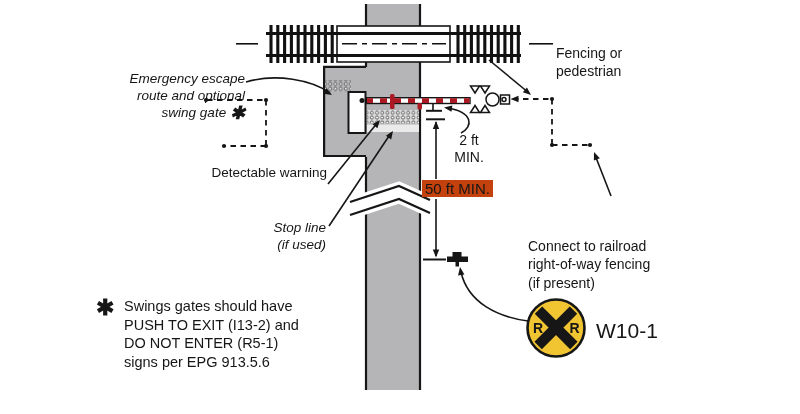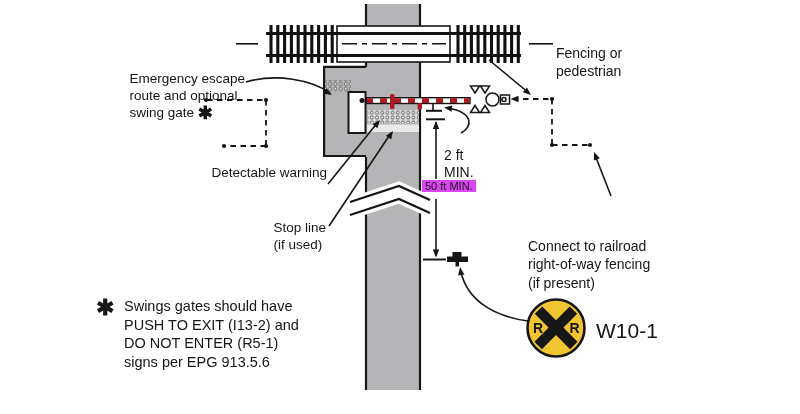--- a/index.html
+++ b/index.html
@@ -1,24 +1,24 @@
 <!DOCTYPE html>
 <html><head>
 <meta charset="utf-8">
 <style>
   html,body{margin:0;padding:0;background:#fff;}
   .canvas{position:relative;width:800px;height:414px;background:#ffffff;overflow:hidden;
           font-family:"Liberation Sans",sans-serif;color:#161616;}
   .canvas svg{position:absolute;left:0;top:0;}
   .lbl{position:absolute;font-size:13.5px;line-height:17px;white-space:nowrap;}
-  .lbl.right{text-align:left;}
-  .lbl.mid{margin-top:15px;}
+  .lbl.right{text-align:right;font-style:italic;}
+  .lbl.mid{text-align:center;}
   .star{font-weight:bold;font-size:18px;line-height:10px;vertical-align:-2px;}
   .note-star{position:absolute;font-weight:bold;font-size:22px;}
-  .dim50{position:absolute;font-size:11px;background:#d946ef;padding:0 3px;white-space:nowrap;}
+  .dim50{position:absolute;font-size:15px;background:#c2410c;padding:0 3px;white-space:nowrap;}
   .fence-lbl,.connect-lbl{position:absolute;font-size:14px;line-height:18.3px;white-space:nowrap;}
   .note{position:absolute;font-size:14.5px;line-height:18.6px;white-space:nowrap;}
   .w10lbl{position:absolute;font-size:21px;white-space:nowrap;}
 </style>
 </head>
 <body>
 
 <div class="canvas">
 
 <svg width="800" height="414" viewBox="0 0 800 414">

